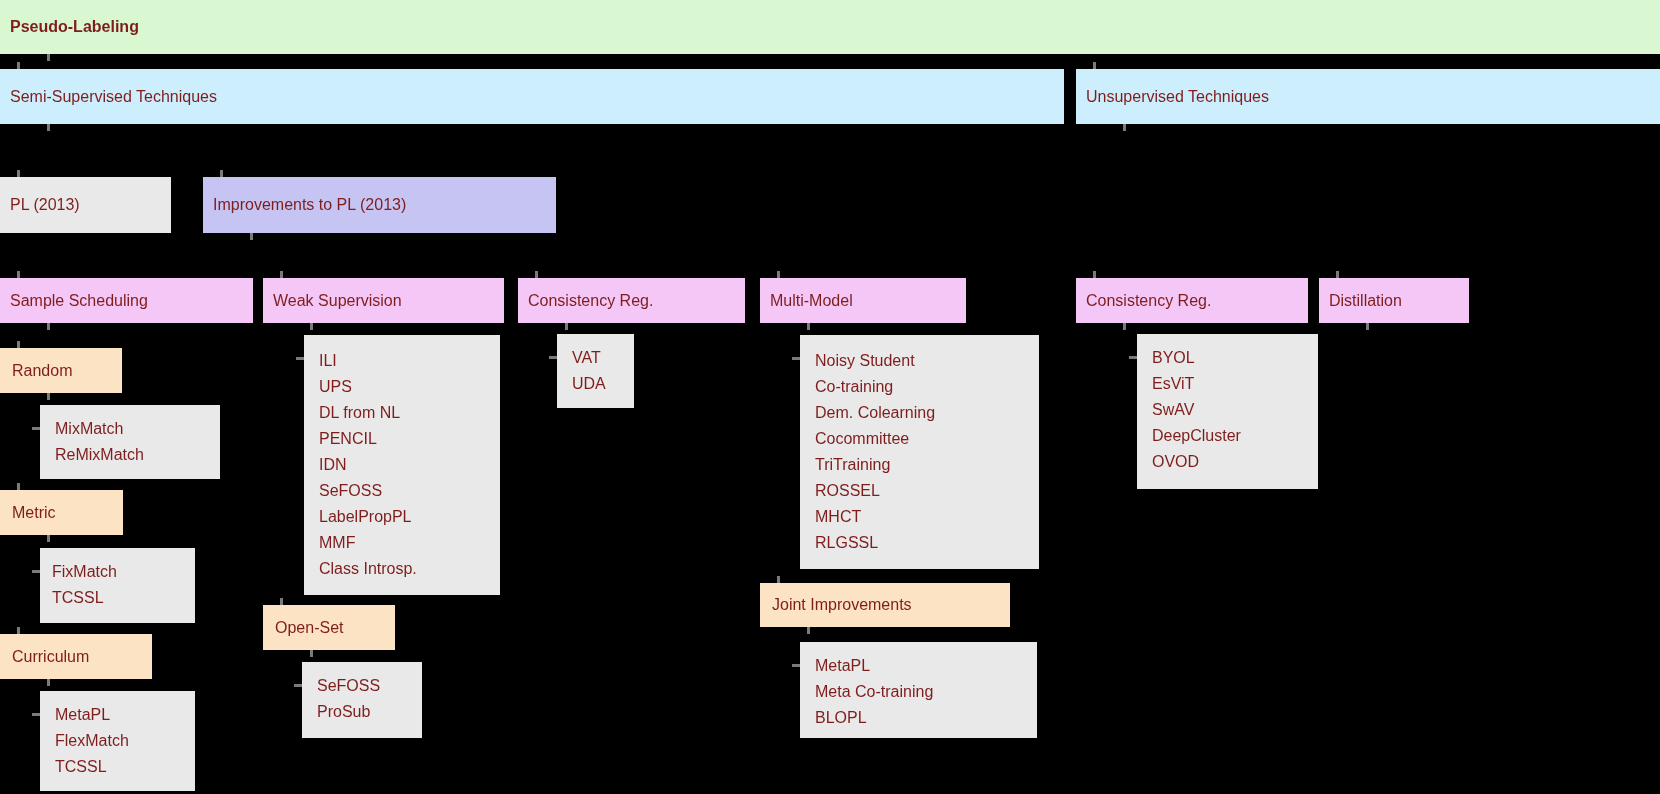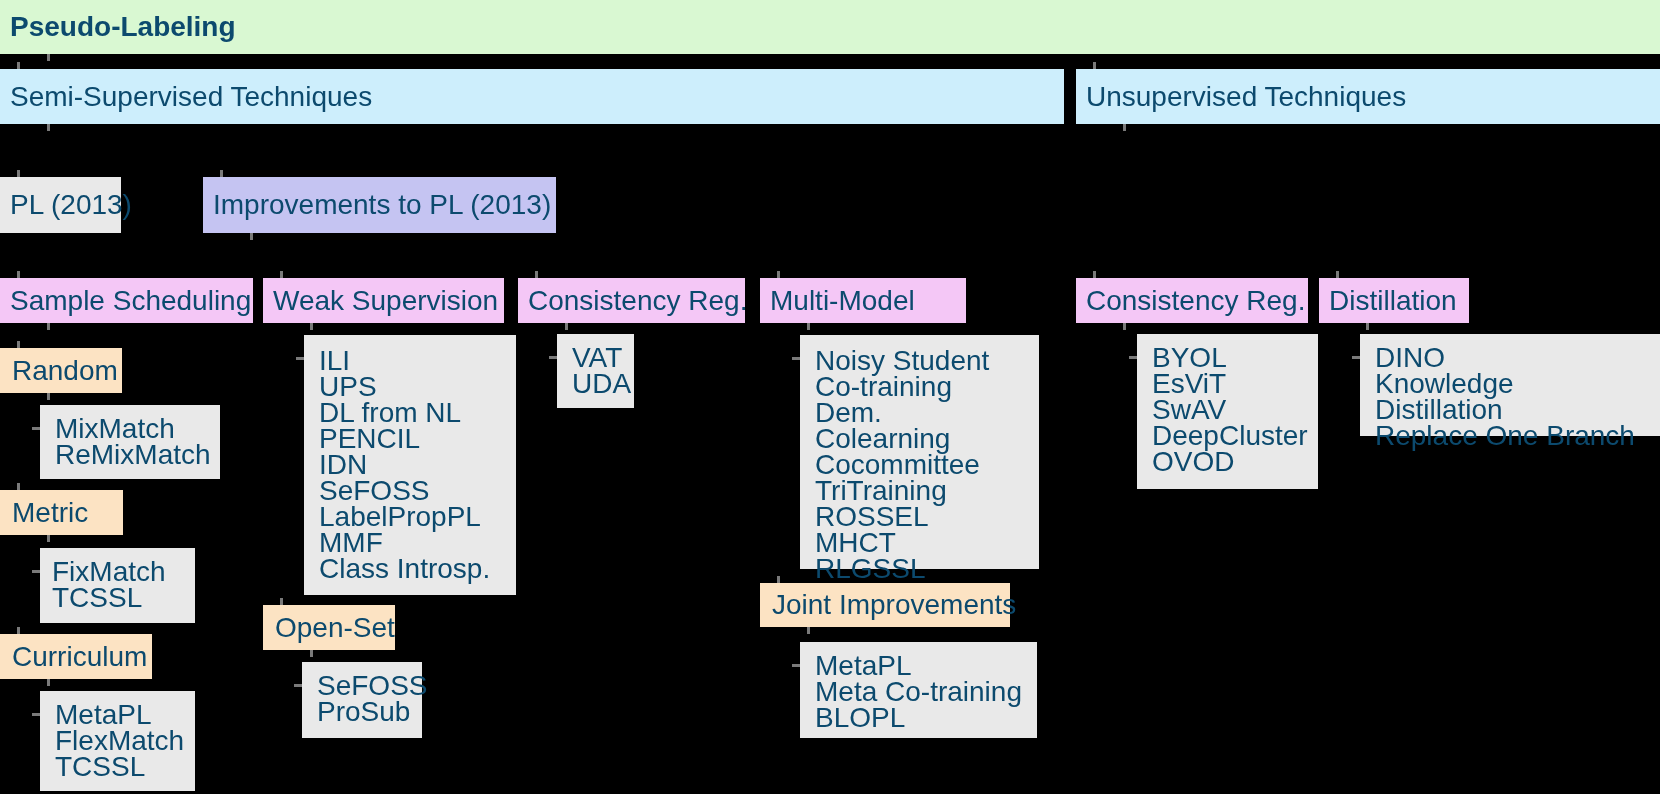--- a/index.html
+++ b/index.html
@@ -3,21 +3,21 @@
 <meta charset="utf-8">
 <style>
   html,body{margin:0;padding:0;background:#000;}
   body{
     width:1660px;height:794px;position:relative;overflow:hidden;
     font-family:"Liberation Sans","DejaVu Sans",sans-serif;
   }
   .canvas{position:absolute;left:0;top:0;width:1660px;height:794px;background:#000;}
   .box{
     position:absolute;box-sizing:border-box;
-    color:#0c4a6e;font-size:28px;
+    color:#7f1d1d;font-size:16px;
   }
   .label{display:flex;align-items:center;padding:0 10px;white-space:nowrap;}
   .list{padding:11px 15px;line-height:26px;white-space:pre-line;}
   .pad13{padding-top:13px;padding-bottom:13px;}
   .bold{font-weight:bold;}
   .green{background:#d9f8d2;}
   .blue{background:#cdeefc;}
   .purple{background:#c5c4f2;}
   .pink{background:#f4c7f6;}
   .orange{background:#fce3c3;}
@@ -31,21 +31,21 @@
 </head>
 <body>
 
 <div class="canvas">
 
   <div class="box label green bold tb" style="left:0;top:0;width:1660px;height:54px;">Pseudo-Labeling</div>
 
   <div class="box label blue ta tb" style="left:0;top:69px;width:1064px;height:55px;">Semi-Supervised Techniques</div>
   <div class="box label blue ta tb" style="left:1076px;top:69px;width:584px;height:55px;">Unsupervised Techniques</div>
 
-  <div class="box label gray ta" style="left:0;top:177px;width:121px;height:56px;text-align:right;">PL (2013)</div>
+  <div class="box label gray ta" style="left:0;top:177px;width:171px;height:56px;text-align:right;">PL (2013)</div>
   <div class="box label purple ta tb" style="left:203px;top:177px;width:353px;height:56px;">Improvements to PL (2013)</div>
 
   <div class="box label pink ta tb" style="left:0;top:278px;width:253px;height:45px;">Sample Scheduling</div>
   <div class="box label pink ta tb" style="left:263px;top:278px;width:241px;height:45px;">Weak Supervision</div>
   <div class="box label pink ta tb" style="left:518px;top:278px;width:227px;height:45px;">Consistency Reg.</div>
   <div class="box label pink ta tb" style="left:760px;top:278px;width:206px;height:45px;">Multi-Model</div>
   <div class="box label pink ta tb" style="left:1076px;top:278px;width:232px;height:45px;">Consistency Reg.</div>
   <div class="box label pink ta tb" style="left:1319px;top:278px;width:150px;height:45px;">Distillation</div>
 
   <div class="box label orange ta tb" style="left:0;top:348px;width:122px;height:45px;">Random</div>
@@ -54,21 +54,21 @@
 
   <div class="box label orange ta tb" style="left:0;top:490px;width:123px;height:45px;">Metric</div>
   <div class="box list gray tl" style="left:40px;top:548px;width:155px;height:75px;padding-left:12px;">FixMatch
 TCSSL</div>
 
   <div class="box label orange ta tb" style="left:0;top:634px;width:152px;height:45px;">Curriculum</div>
   <div class="box list gray tl" style="left:40px;top:691px;width:155px;height:100px;">MetaPL
 FlexMatch
 TCSSL</div>
 
-  <div class="box list gray pad13 tl" style="left:304px;top:335px;width:212px;height:260px;">ILI
+  <div class="box list gray pad13 tl" style="left:304px;top:335px;width:196px;height:260px;">ILI
 UPS
 DL from NL
 PENCIL
 IDN
 SeFOSS
 LabelPropPL
 MMF
 Class Introsp.</div>
   <div class="box label orange ta tb" style="left:263px;top:605px;width:132px;height:45px;">Open-Set</div>
   <div class="box list gray tl" style="left:302px;top:662px;width:120px;height:76px;">SeFOSS
@@ -89,17 +89,14 @@
   <div class="box list gray tl" style="left:800px;top:642px;width:237px;height:96px;">MetaPL
 Meta Co-training
 BLOPL</div>
 
   <div class="box list gray tl" style="left:1115px;top:334px;width:181px;height:155px;margin-left:22px;">BYOL
 EsViT
 SwAV
 DeepCluster
 OVOD</div>
 
-  <div class="box list gray tl" style="left:1360px;top:334px;width:300px;height:102px;">DINO
-Knowledge Distillation
-Replace One Branch</div>
 
 </div>
 
 </body></html>

